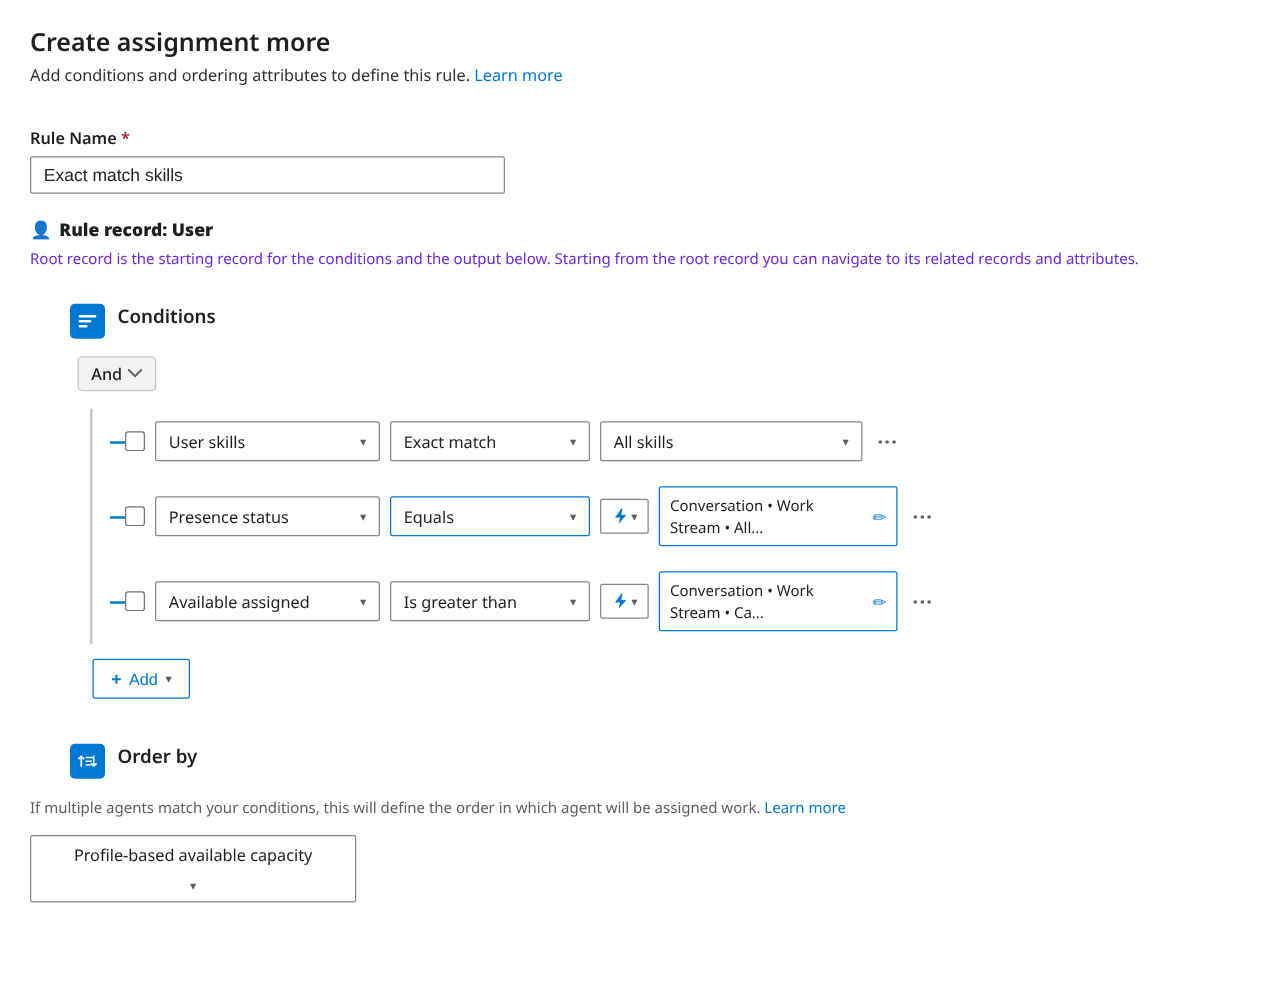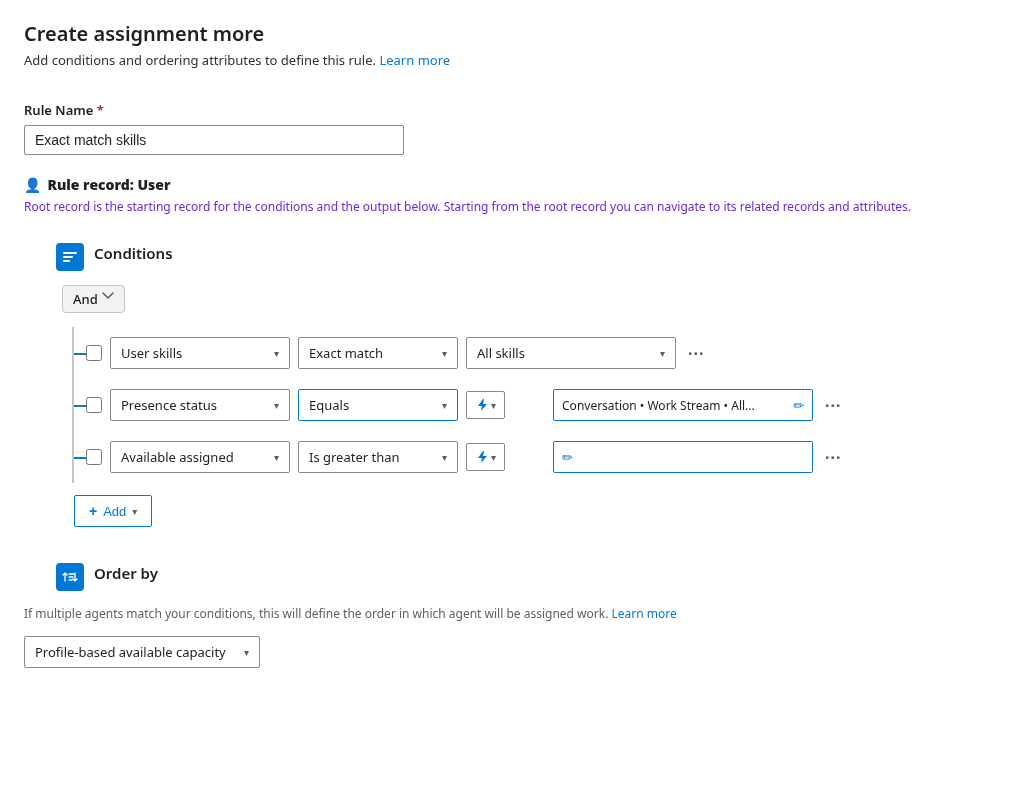--- a/index.html
+++ b/index.html
@@ -98,37 +98,37 @@
       font-size: 15px;
       font-weight: 600;
     }
 
     .conditions-container {
       margin-left: 38px;
     }
 
     .and-badge {
       display: inline-flex;
-      align-items: flex-start;
+      align-items: center;
       gap: 4px;
       padding: 4px 10px;
       background: #f3f2f1;
       border: 1px solid #c8c6c4;
       border-radius: 4px;
       font-size: 13px;
       font-weight: 500;
       cursor: pointer;
       margin-bottom: 14px;
     }
 
     .and-badge svg { width: 12px; height: 12px; }
 
     .conditions-rows {
       border-left: 2px solid #c8c6c4;
-      padding-left: 0;
+      padding-left: 14px;
       margin-left: 10px;
     }
 
     .condition-row {
       display: flex;
       align-items: center;
       gap: 8px;
       padding: 10px 0 10px 12px;
       position: relative;
     }
@@ -195,22 +195,21 @@
       display: inline-flex;
       align-items: center;
       justify-content: space-between;
       padding: 6px 8px;
       border: 1px solid #0078d4;
       border-radius: 2px;
       background: white;
       font-size: 12px;
       color: #201f1e;
       gap: 6px;
-      width: 260px;
-      margin-left: 40px;
+      width: 191px;
     }
 
     .edit-icon-btn {
       color: #0078d4;
       cursor: pointer;
       font-size: 13px;
       flex-shrink: 0;
     }
 
     .more-btn {
@@ -247,21 +246,22 @@
       margin-bottom: 14px;
       max-width: 800px;
     }
 
     .order-by-desc a {
       color: #0078d4;
       text-decoration: none;
     }
 
     .order-dropdown {
-      width: 236px;
+      width: 261px;
+      flex-direction: column;
     }
 
     .plus-icon { font-size: 14px; font-weight: 600; }
   </style>
 </head>
 <body>
 
 
 
 
@@ -360,20 +360,21 @@
         <span>Is greater than</span>
         <span class="dropdown-arrow">▾</span>
       </div>
       <div class="lightning-btn">
         <svg width="14" height="14" viewBox="0 0 14 14" fill="#0078d4" xmlns="http://www.w3.org/2000/svg">
           <path d="M8 1L3 8h4l-1 5 6-7H8l1-5z"></path>
         </svg>
         <span class="dropdown-arrow">▾</span>
       </div>
       <div class="conversation-value">
+        <span>Conversation • Work Stream • Ca...</span>
         <span class="edit-icon-btn">✏</span>
       </div>
       <span class="more-btn">···</span>
     </div>
 
   </div>
 
   
   <button class="add-button">
     <span class="plus-icon">+</span>

